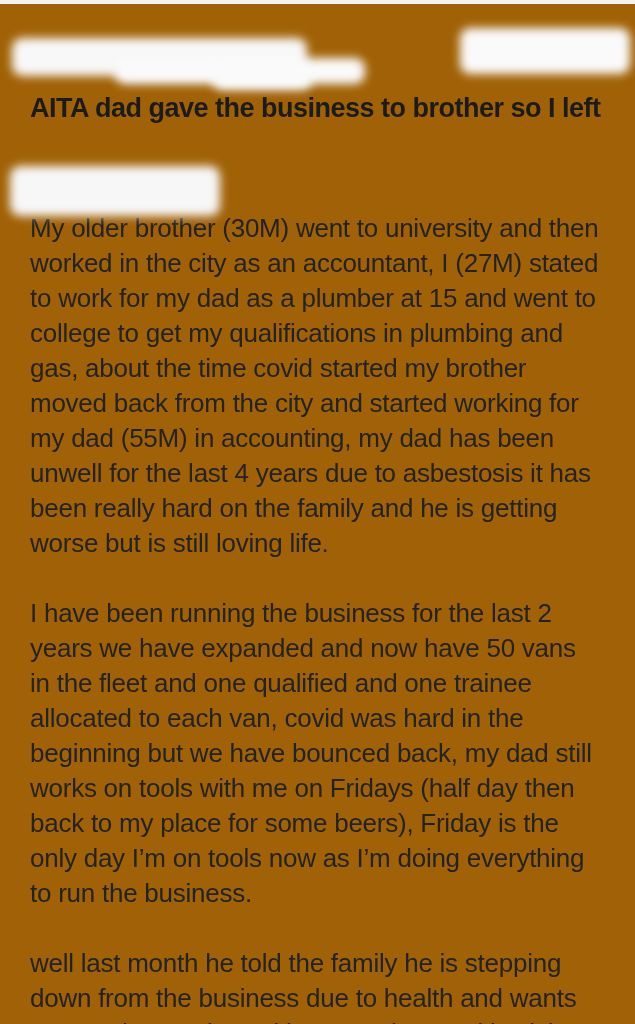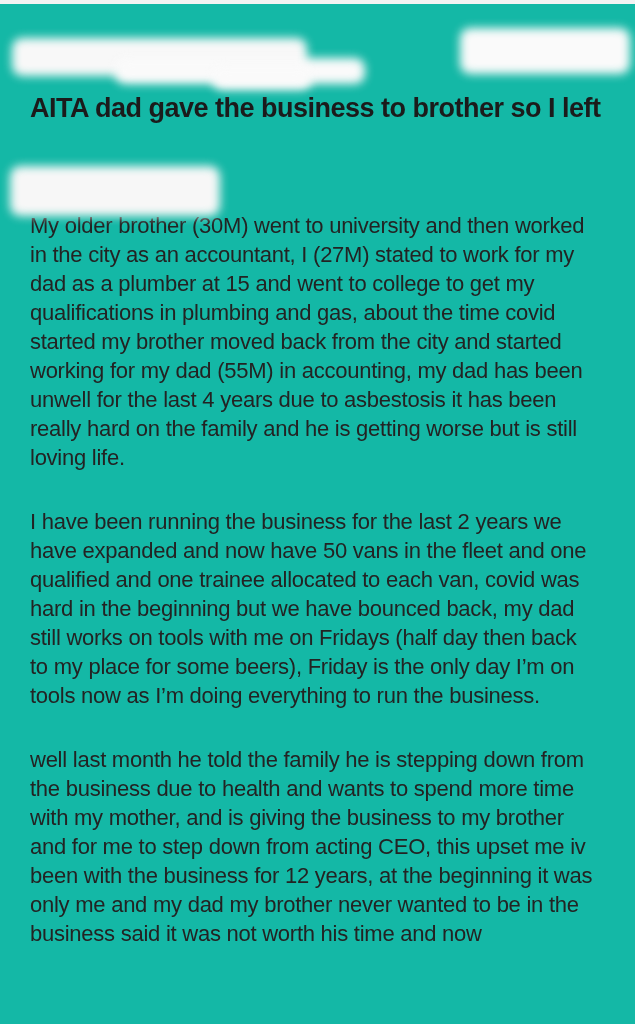--- a/index.html
+++ b/index.html
@@ -5,21 +5,21 @@
   html, body {
     margin: 0;
     padding: 0;
     background: #ffffff;
   }
   .page {
     position: relative;
     width: 635px;
     height: 1024px;
     overflow: hidden;
-    background: #14b8a6;
+    background: #a16207;
     font-family: "Liberation Sans", "DejaVu Sans", sans-serif;
     color: #232323;
   }
   .top-strip {
     position: absolute;
     top: 0;
     left: 0;
     width: 635px;
     height: 4px;
     background: #f3f3f3;
@@ -45,22 +45,22 @@
     font-weight: 700;
     letter-spacing: -0.5px;
     color: #1b1b1b;
   }
   .post-body {
     margin: 0 28px 0 30px;
     width: 577px;
   }
   .post-body p {
     margin: 0 7px 35px 0;
-    font-size: 22px;
-    line-height: 29px;
+    font-size: 26px;
+    line-height: 35px;
     letter-spacing: -0.25px;
     font-weight: 400;
     color: #232323;
   }
   .post-body p:first-child {
     margin-top: 86px;
   }
 </style>
 </head>
 <body>

